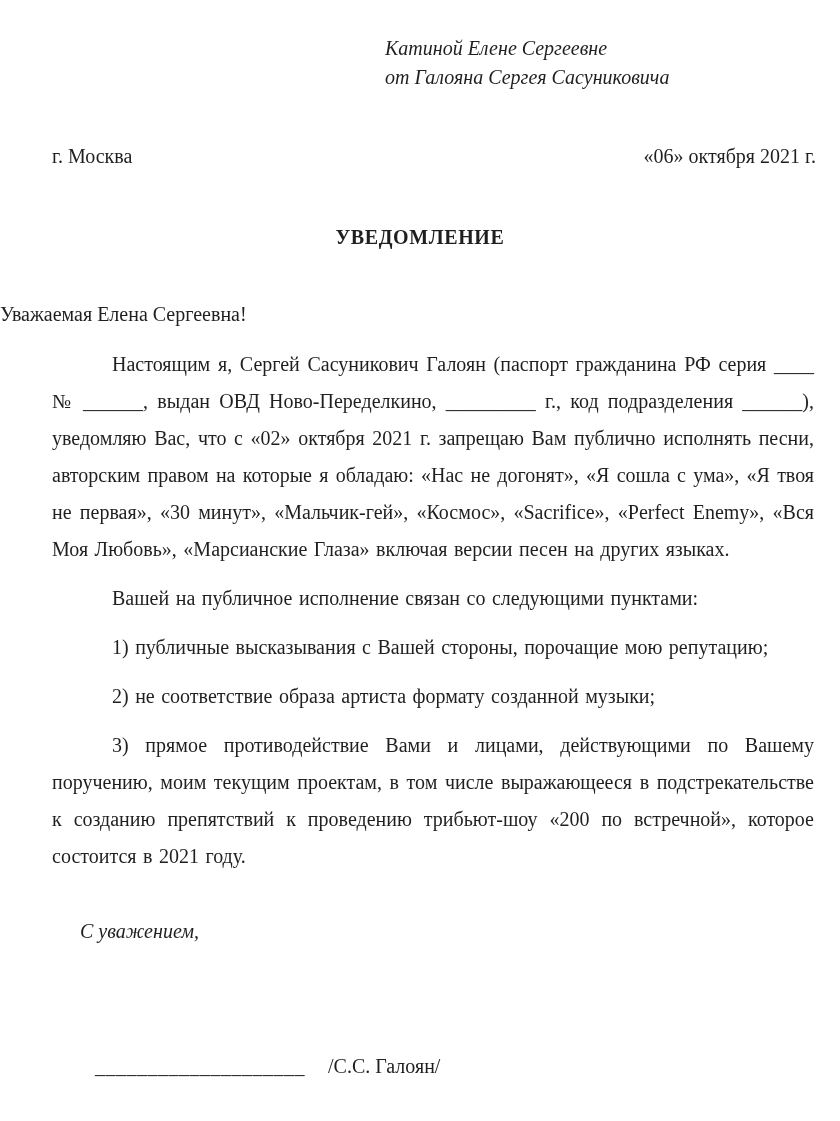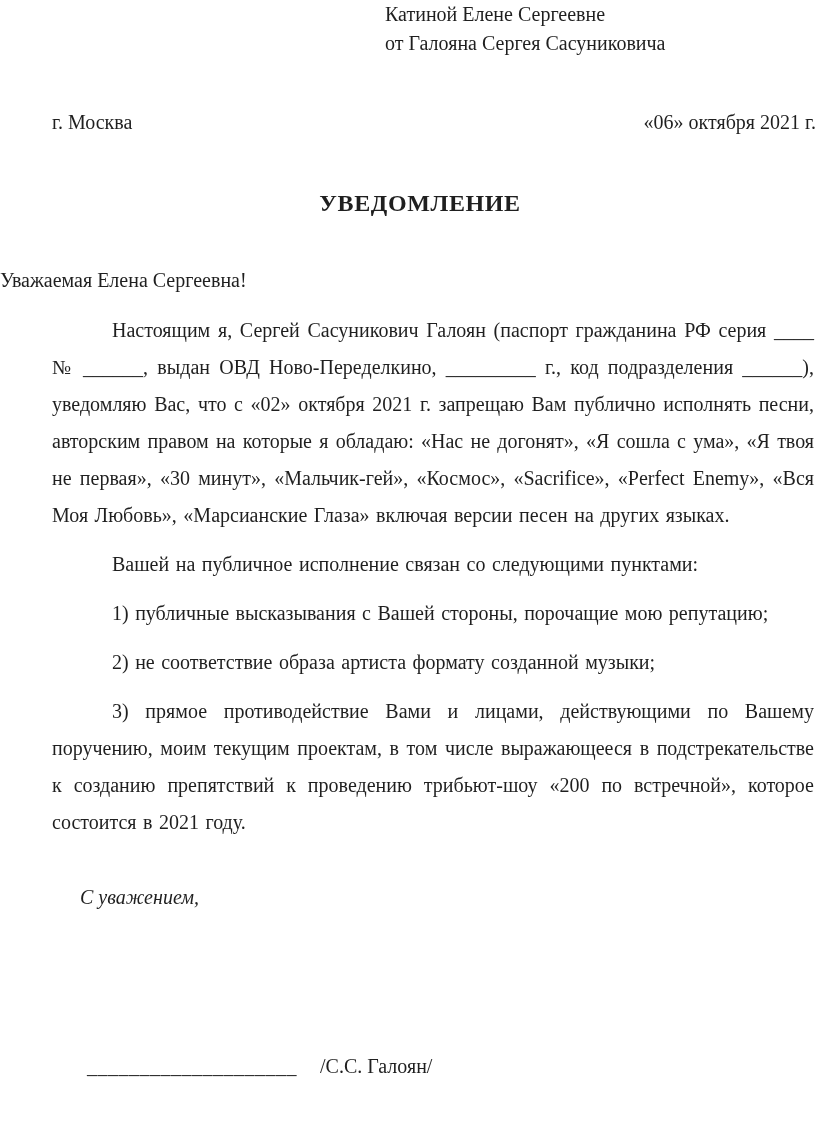--- a/index.html
+++ b/index.html
@@ -12,35 +12,37 @@
     width: 840px;
     height: 1121px;
     margin: 0 auto;
     background: #ffffff;
     font-family: "Liberation Serif", "DejaVu Serif", serif;
     font-size: 20px;
     color: #1f1f1f;
     overflow: hidden;
   }
   .addr-block {
+    padding-top: 34px;
     margin-left: 385px;
     line-height: 29px;
+    font-style: italic;
   }
   .city-date-row {
     display: flex;
     justify-content: space-between;
     margin: 50px 24px 0 52px;
     line-height: 29px;
     gap: 27px;
   }
   .doc-title {
     margin: 52px 0 0 0;
     text-align: center;
     font-weight: bold;
-    font-size: 24px;
+    font-size: 20px;
     letter-spacing: 0.6px;
     line-height: 29px;
   }
   .salutation {
     margin: 48px 0 17px 0;
     text-align: left;
     line-height: 29px;
   }
   .body-para {
     margin: 0 26px 12px 52px;
@@ -52,21 +54,21 @@
   .body-para.first {
     margin-top: 4px;
   }
   .closing {
     margin: 38px 26px 0 80px;
     line-height: 37px;
     font-style: italic;
   }
   .signature-row {
     position: absolute;
-    left: 87px;
+    left: 95px;
     top: 1048px;
     line-height: 37px;
     white-space: nowrap;
   }
   .sig-line {
     letter-spacing: 0.5px;
   }
   .sig-name {
     margin-left: 18px;
   }

